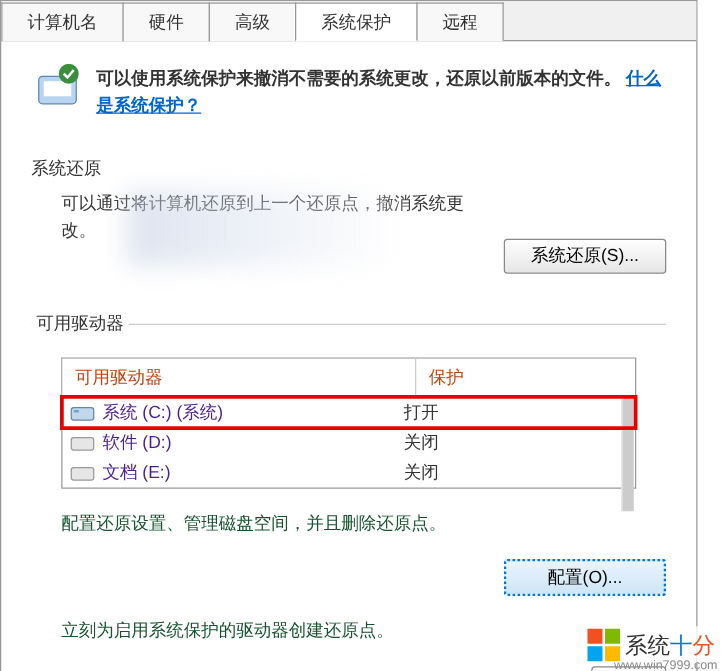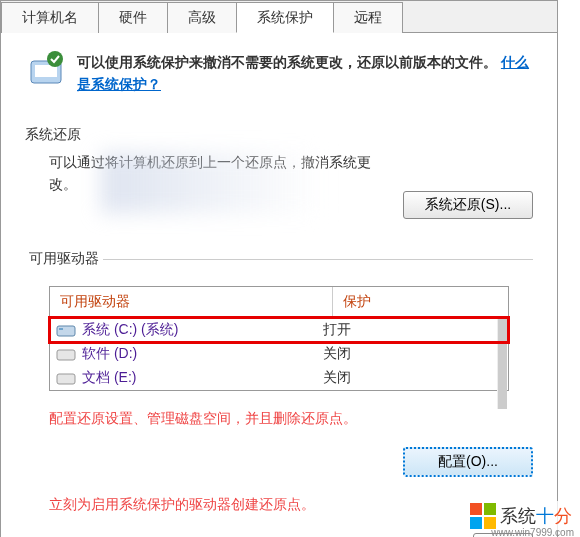--- a/index.html
+++ b/index.html
@@ -163,21 +163,21 @@
     .config-row, .create-row {
       display: flex;
       justify-content: space-between;
       align-items: flex-start;
       margin-left: 24px;
       margin-bottom: 16px;
     }
     .config-text, .create-text {
       max-width: 350px;
       line-height: 1.6;
-      color: #ef4444;
+      color: #14532d;
     }
     .watermark {
       position: absolute;
       right: 6px;
       bottom: 6px;
       font-size: 18px;
       color: #333;
       display: flex;
       align-items: center;
       gap: 4px;

